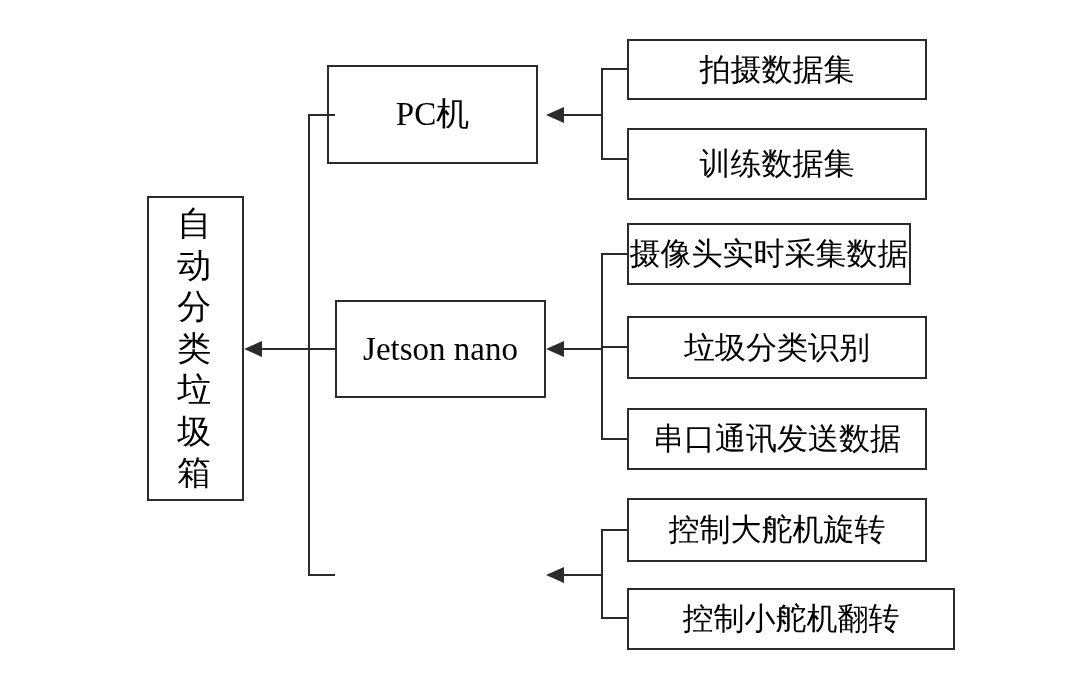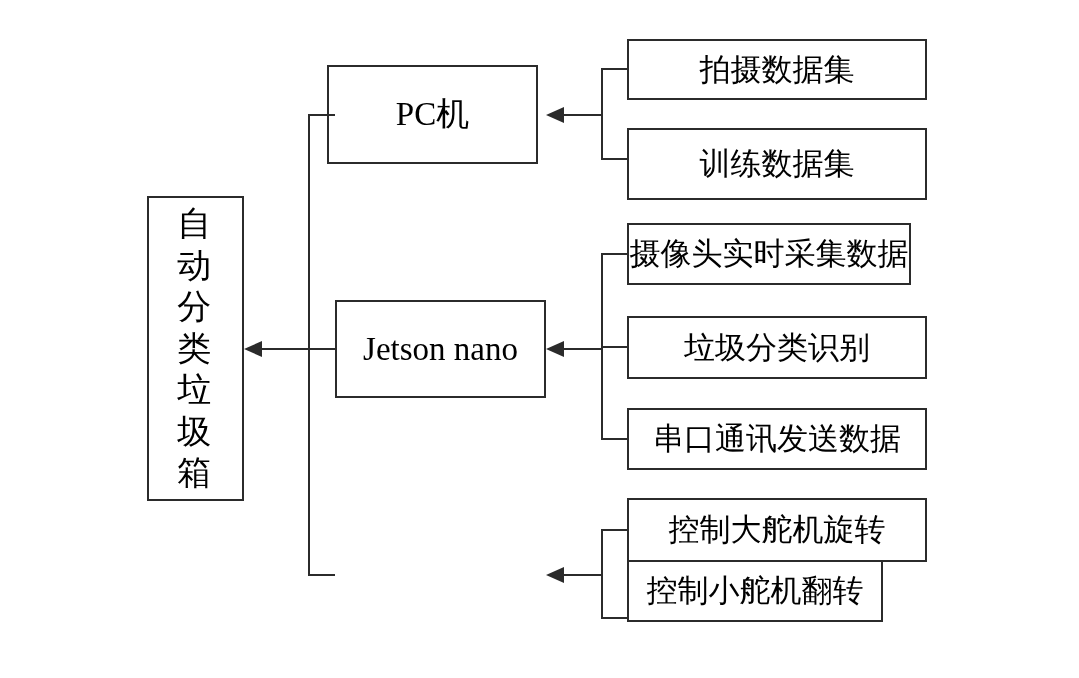--- a/index.html
+++ b/index.html
@@ -73,21 +73,21 @@
   </div>
   <div class="box" style="left:627px; top:316px; width:300px; height:63px;">
     <div class="leaf-label">垃圾分类识别</div>
   </div>
   <div class="box" style="left:627px; top:408px; width:300px; height:62px;">
     <div class="leaf-label">串口通讯发送数据</div>
   </div>
   <div class="box" style="left:627px; top:498px; width:300px; height:64px;font-family:Liberation Serif, serif;">
     <div class="leaf-label">控制大舵机旋转</div>
   </div>
-  <div class="box" style="left:627px; top:560px; width:256px; height:62px;">
+  <div class="box" style="left:627px; top:588px; width:328px; height:62px;">
     <div class="leaf-label">控制小舵机翻转</div>
   </div>
 
   <div class="vline" style="left:308px; top:114px; width:2px; height:462px;"></div>
   <div class="hline" style="left:308px; top:114px; width:27px; height:2px;"></div>
   <div class="hline" style="left:262px; top:348px; width:73px; height:2px;"></div>
   <div class="arr-left" style="left:244px; top:341px;"></div>
   <div class="hline" style="left:308px; top:574px; width:27px; height:2px;"></div>
 
   <div class="arr-left" style="left:546px; top:107px;"></div>

